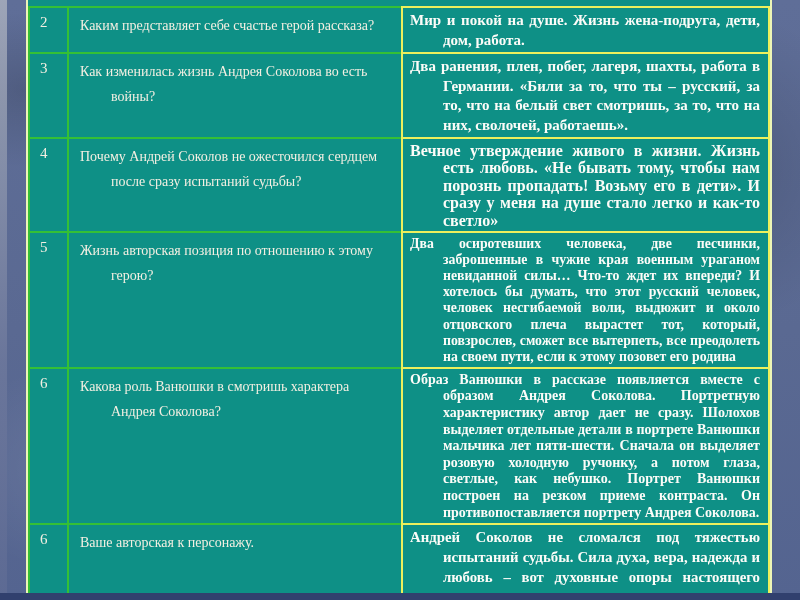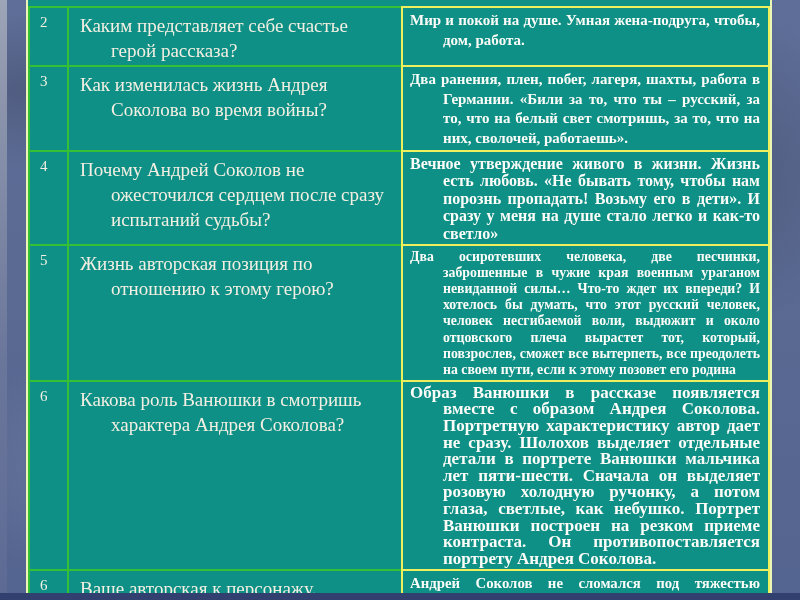--- a/index.html
+++ b/index.html
@@ -26,27 +26,27 @@
   table { border-collapse:separate; border-spacing:0; table-layout:fixed; width:742px; }
   td { box-sizing:border-box; vertical-align:top; background:#0e9086; overflow:hidden;
        border-top:2px solid #35c035; border-left:2px solid #35c035; }
   td.c-a { border-top:2px solid #edf05c; border-left:2px solid #edf05c; border-right:2px solid #edf05c; }
 
   .r0 td{height:34px} .r1 td{height:63px} .r2 td{height:71px}
   .r3 td{height:117px} .r4 td{height:139px} .r5 td{height:55px}
 
   .c-num { color:#f3efe2; font-size:15px; padding:6px 0 0 10px; }
   .c-q   { color:#f3efe2; padding:5px 8px 2px 0; }
-  .q-text{ font-size:19px; line-height:25px; padding-left:42px; text-indent:-31px; }
+  .q-text{ font-size:14px; line-height:25px; padding-left:42px; text-indent:-31px; }
   .c-a   { color:#fcfcf8; padding:3px 8px 2px 0; }
   .a-text{ font-weight:bold; text-align:justify; padding-left:40px; text-indent:-33px; }
   .fs-lg { font-size:15px;   line-height:19.5px; }
   .fs-md { font-size:16px; line-height:17.4px; }
   .fs-sm { font-size:13.8px; line-height:16.1px; }
-  .fs-m2 { font-size:17px;   line-height:16.6px; }
+  .fs-m2 { font-size:14px;   line-height:16.6px; }
   .fs-c  { font-size:14.8px; line-height:19.8px; }
 
   .watermark { position:absolute; right:12px; bottom:12px; display:flex; align-items:center;
                gap:7px; color:rgba(213,241,235,0.92); }
   .watermark .wm-text { font-family:"Liberation Sans", sans-serif; font-size:37px;
                         letter-spacing:-0.5px; line-height:1; }
   .watermark svg { display:block; }
 </style>
 </head>
 <body>
@@ -62,27 +62,27 @@
           <col style="width:334px">
           <col style="width:369px">
         </colgroup>
       <tbody>
           <tr class="r0">
         <td class="c-num"><span>2</span></td>
         <td class="c-q">
               <div class="q-text">Каким представляет себе счастье герой рассказа?</div>
             </td>
         <td class="c-a">
-              <div class="a-text fs-lg">Мир и покой на душе. Умная жена-подруга, чтобы, дом, работа.</div>
+              <div class="a-text fs-lg">Мир и покой на душе. Жизнь жена-подруга, дети, дом, работа.</div>
             </td>
       </tr>
       <tr class="r1">
         <td class="c-num"><span>3</span></td>
         <td class="c-q">
-              <div class="q-text">Как изменилась жизнь  Андрея Соколова  во время войны?</div>
+              <div class="q-text">Как изменилась жизнь  Андрея Соколова  во есть войны?</div>
             </td>
         <td class="c-a">
               <div class="a-text fs-lg">Два ранения, плен, побег, лагеря, шахты, работа в Германии. «Били за то, что ты – русский, за то, что на белый свет смотришь, за то, что на них, сволочей, работаешь».</div>
             </td>
       </tr>
       <tr class="r2">
         <td class="c-num"><span>4</span></td>
         <td class="c-q">
               <div class="q-text">Почему Андрей Соколов не ожесточился сердцем после сразу испытаний судьбы?</div>
             </td>

